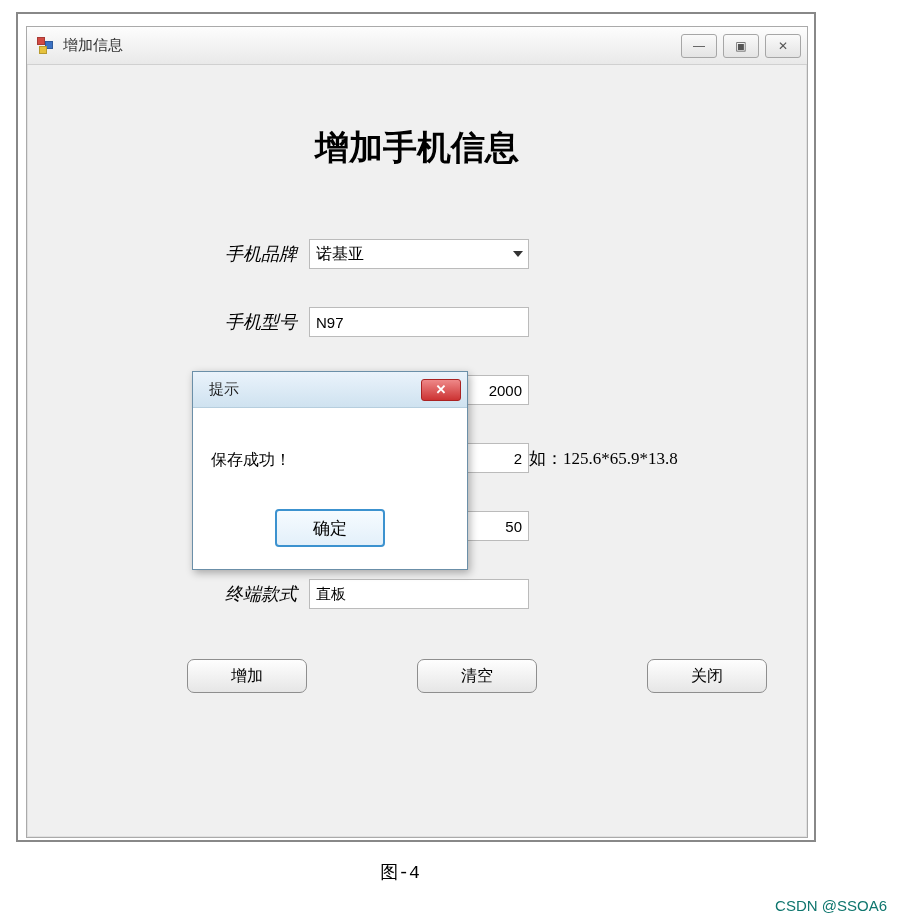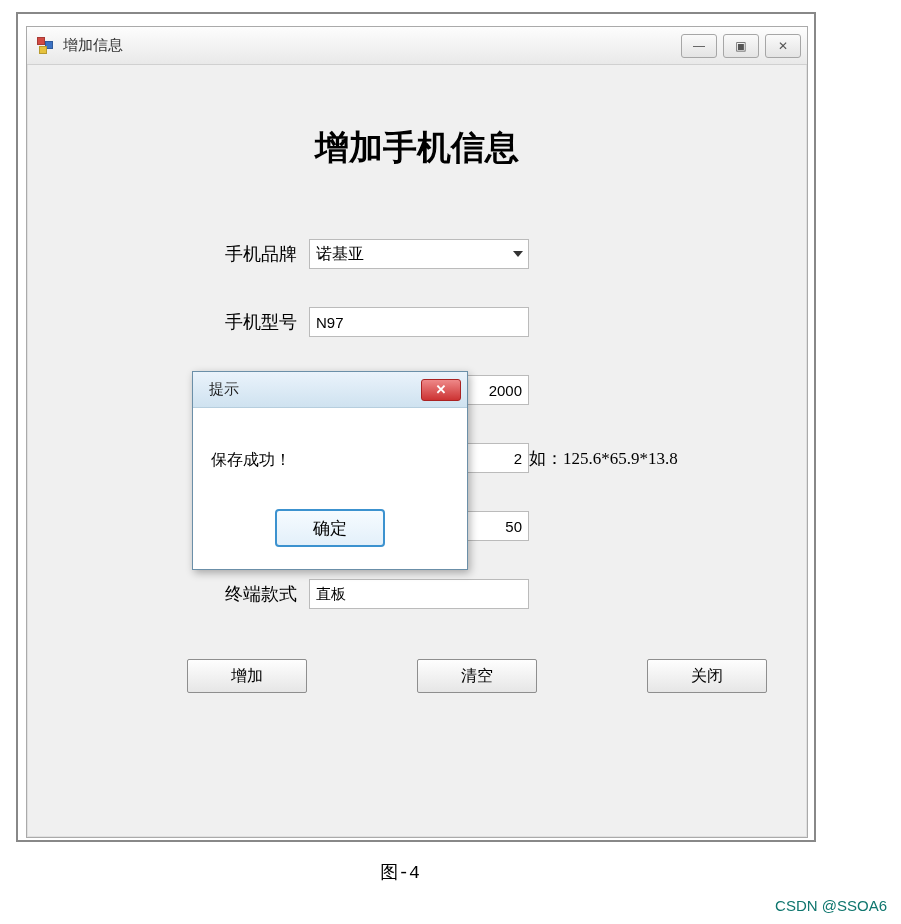--- a/index.html
+++ b/index.html
@@ -85,20 +85,21 @@
       margin-bottom: 38px;
       padding-left: 120px;
     }
     .field-label {
       width: 110px;
       text-align: right;
       font-size: 18px;
       font-family: SimSun, serif;
       color: #000;
       margin-right: 12px;
+      font-style: italic;
     }
     .field-input {
       width: 220px;
       height: 30px;
       background: #fff;
       border: 1px solid #bbb;
       padding: 2px 6px;
       font-size: 15px;
       font-family: Arial, sans-serif;
     }
@@ -137,21 +138,21 @@
       justify-content: flex-start;
       gap: 110px;
       padding-left: 120px;
       margin-top: 50px;
     }
     .form-btn {
       width: 120px;
       height: 34px;
       background: linear-gradient(#fefefe, #e6e6e6);
       border: 1px solid #8e8e8e;
-      border-radius: 2px;
+      border-radius: 7px;
       font-size: 16px;
       font-family: SimSun, serif;
       cursor: pointer;
     }
     
     .dialog {
       position: absolute;
       left: 165px;
       top: 344px;
       width: 276px;

